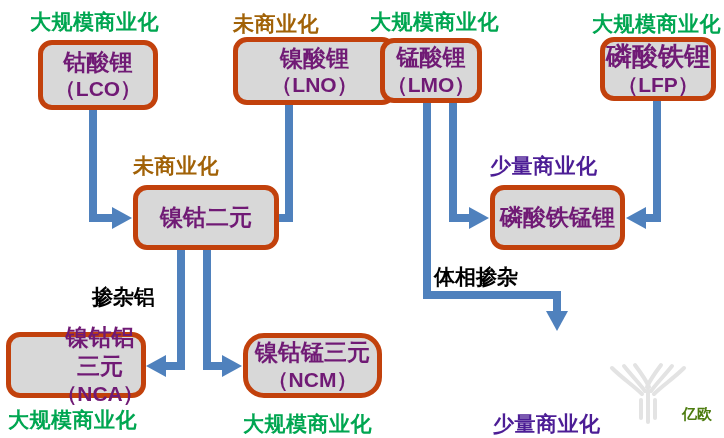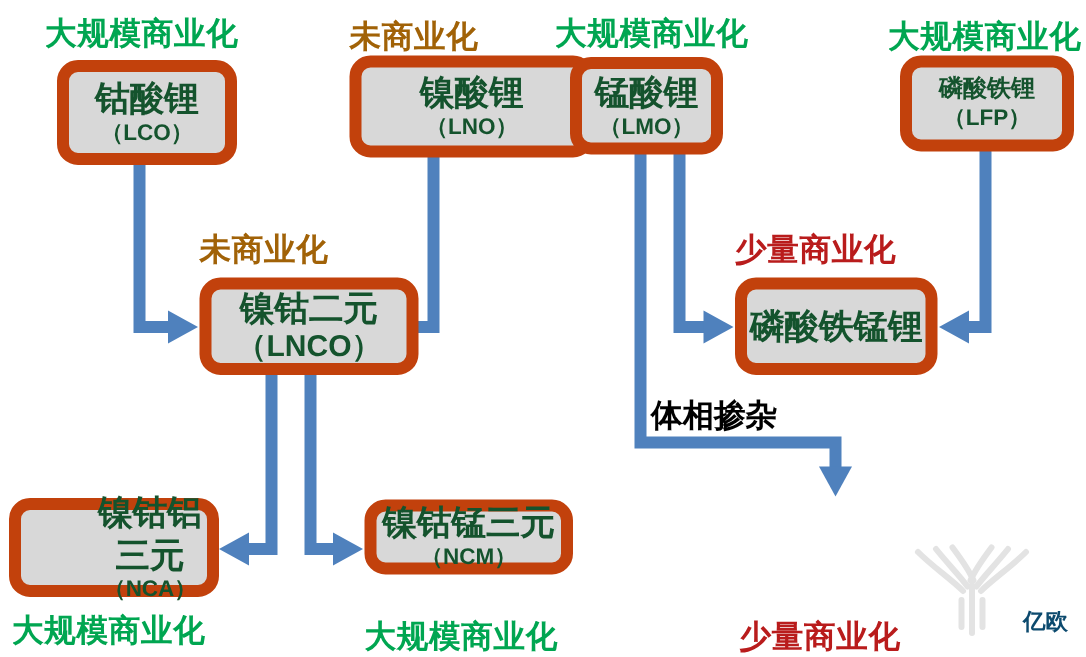--- a/index.html
+++ b/index.html
@@ -3,40 +3,40 @@
 <meta charset="utf-8">
 <style>
   html,body{margin:0;padding:0;background:#fff;}
   .stage{
     position:relative;width:724px;height:438px;background:#fff;overflow:hidden;
     font-family:"Liberation Sans","DejaVu Sans",sans-serif;
   }
   .wires{position:absolute;left:0;top:0;width:724px;height:438px;}
   .node{
     position:absolute;box-sizing:border-box;
-    background:#d8d8d8;border:8px solid #c2410c;border-radius:14px;
+    background:#d8d8d8;border:5px solid #c2410c;border-radius:14px;
     display:flex;flex-direction:column;align-items:center;justify-content:center;
-    color:#14532d;font-weight:bold;text-align:center;line-height:1.25;
+    color:#701a75;font-weight:bold;text-align:center;line-height:1.25;
   }
   .node .nm{font-size:23px;}
-  .node .cd{font-size:15px;letter-spacing:0px;}
+  .node .cd{font-size:21px;letter-spacing:0px;}
   .status{
     position:absolute;font-weight:bold;font-size:21px;text-align:left;
     white-space:nowrap;letter-spacing:0.5px;
   }
   .green{color:#00a651;}
   .red{color:#a16207;}
-  .purple{color:#b91c1c;}
+  .purple{color:#4c1d95;}
   .edge-label{
     position:absolute;font-weight:bold;font-size:21px;color:#000;
     white-space:nowrap;
   }
   .watermark{position:absolute;right:2px;bottom:2px;width:124px;height:76px;}
   .watermark .wm-text{
-    position:absolute;right:10px;bottom:12px;font-size:15px;font-weight:bold;color:#0c4a6e;
+    position:absolute;right:10px;bottom:12px;font-size:15px;font-weight:bold;color:#4d7c0f;
   }
 </style>
 </head>
 <body>
 
 <div class="stage">
 
   <svg class="wires" viewBox="0 0 724 438">
     <g stroke="#4f81bd" stroke-width="8" fill="none">
       <polyline points="93,108 93,218 114,218"></polyline>
@@ -74,39 +74,39 @@
   </div>
   <div class="node" style="left:233px;top:37px;width:163px;height:68px;">
     <span class="nm">镍酸锂</span>
     <span class="cd">（LNO）</span>
   </div>
   <div class="node" style="left:380px;top:38px;width:102px;height:65px;">
     <span class="nm">锰酸锂</span>
     <span class="cd">（LMO）</span>
   </div>
   <div class="node" style="left:600px;top:37px;width:116px;height:64px;">
-    <span class="nm" style="font-size:16px;">磷酸铁锂</span>
+    <span class="nm" style="font-size:26px;">磷酸铁锂</span>
     <span class="cd">（LFP）</span>
   </div>
   <div class="node" style="left:133px;top:185px;width:146px;height:65px;">
     <span class="nm">镍钴二元</span>
-    <span class="cd" style="font-size:20px;">（LNCO）</span>
   </div>
   <div class="node" style="left:490px;top:185px;width:135px;height:65px;">
     <span class="nm">磷酸铁锰锂</span>
   </div>
   <div class="node" style="left:6px;top:332px;width:140px;height:66px;padding-left:48px;">
     <span class="nm">镍钴铝三元</span>
     <span class="cd">（NCA）</span>
   </div>
-  <div class="node" style="left:243px;top:333px;width:139px;height:50px;">
+  <div class="node" style="left:243px;top:333px;width:139px;height:65px;border-radius:21px;">
     <span class="nm">镍钴锰三元</span>
     <span class="cd">（NCM）</span>
   </div>
 
+  <div class="edge-label" style="left:92px;top:283px;">掺杂铝</div>
   <div class="edge-label" style="left:434px;top:263px;font-family:Liberation Mono, monospace;">体相掺杂</div>
 
   <div class="watermark">
     <svg width="124" height="76" viewBox="0 0 124 76">
       <g stroke="#e3e3e3" stroke-width="4" fill="none" stroke-linecap="round">
         <path d="M14 8 C 24 18, 36 26, 44 34"></path>
         <path d="M26 6 C 34 16, 42 24, 47 31"></path>
         <path d="M37 5 C 43 13, 48 20, 51 27"></path>
         <path d="M86 8 C 76 18, 64 26, 56 34"></path>
         <path d="M74 6 C 66 16, 58 24, 53 31"></path>

